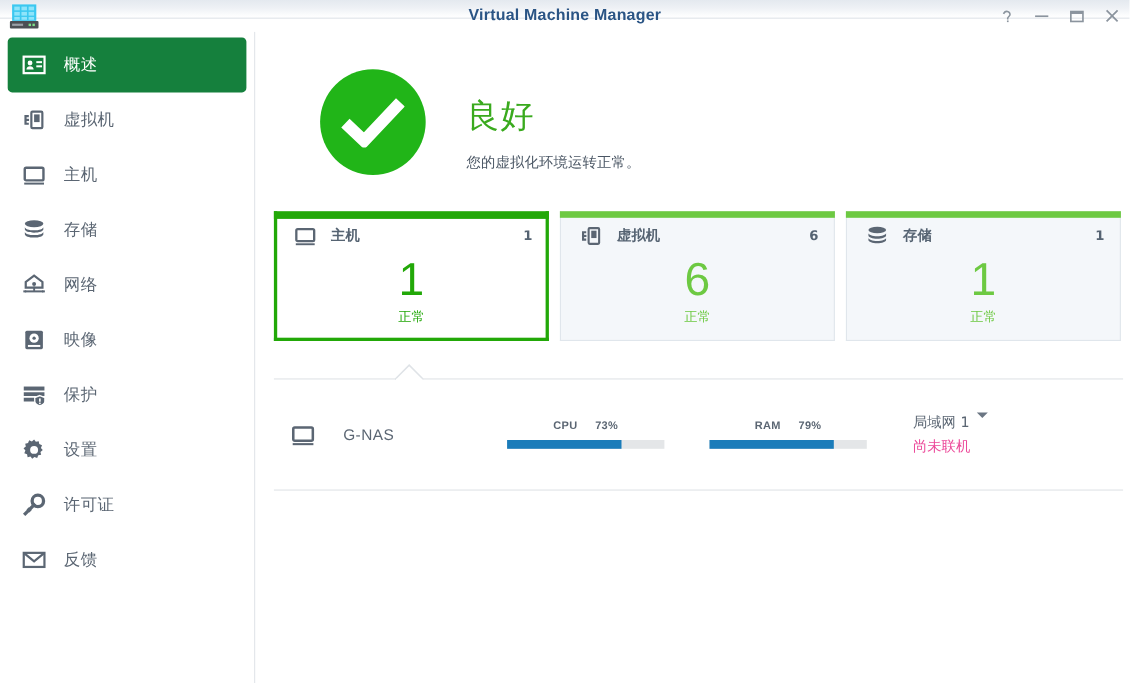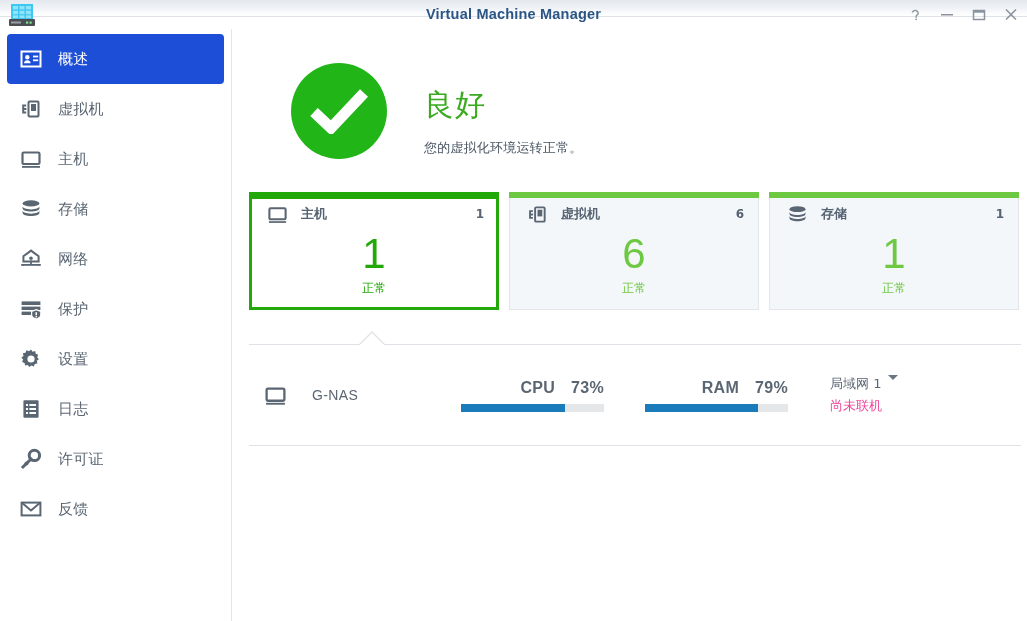--- a/index.html
+++ b/index.html
@@ -78,21 +78,21 @@
     display: flex;
     align-items: center;
     height: 50px;
     margin: 0 7px;
     padding-left: 11px;
     box-sizing: border-box;
     border-radius: 4px;
     color: #5b6673;
   }
   .nav-item.selected {
-    background: #1d4ed8;
+    background: #15803d;
     color: #ffffff;
   }
   .nav-icon {
     width: 26px; height: 26px;
     display: flex;
     align-items: center;
     justify-content: center;
     flex: 0 0 26px;
   }
   .nav-label {
@@ -270,23 +270,23 @@
     font-weight: normal;
     color: #5b6673;
     letter-spacing: 0.4px;
   }
   .meter {
     width: 143px;
     margin-left: 9px;
   }
   .meter-head {
     display: flex;
-    justify-content: flex-end;
+    justify-content: center;
     align-items: baseline;
-    font-size: 16px;
+    font-size: 10px;
     font-weight: bold;
     color: #5b6673;
     margin-bottom: 7px;
     letter-spacing: 0.3px;
     gap: 16px;
   }
   .meter-track {
     position: relative;
     width: 143px;
     height: 8px;
@@ -429,20 +429,31 @@
             <circle cx="11" cy="10.2" r="1.8" fill="#5b6673"></circle>
             <rect x="10.2" y="12.5" width="1.7" height="4" fill="#5b6673"></rect>
             <rect x="2.6" y="16" width="16.8" height="1.8" fill="#5b6673"></rect>
             <rect x="1.2" y="16" width="2.6" height="1.8" fill="#5b6673"></rect>
             <rect x="18.2" y="16" width="2.6" height="1.8" fill="#5b6673"></rect>
           </svg>
       </span>
       <span class="nav-label">网络</span>
     </div>
 
+    <div class="nav-item">
+      <span class="nav-icon">
+        <svg width="22" height="22" viewBox="0 0 22 22">
+            <rect x="3" y="2.6" width="16" height="16.8" rx="1.4" fill="#5b6673"></rect>
+            <circle cx="11" cy="9.4" r="4.2" fill="#ffffff"></circle>
+            <circle cx="11" cy="9.4" r="1.5" fill="#5b6673"></circle>
+            <rect x="5.4" y="15.6" width="11.2" height="1.8" fill="#ffffff"></rect>
+          </svg>
+      </span>
+      <span class="nav-label">映像</span>
+    </div>
 
     <div class="nav-item">
       <span class="nav-icon">
         <svg width="22" height="22" viewBox="0 0 22 22">
             <rect x="1.6" y="3.4" width="18.8" height="3.6" fill="#5b6673"></rect>
             <rect x="1.6" y="8.6" width="18.8" height="3.4" fill="#5b6673"></rect>
             <rect x="1.6" y="13.6" width="11" height="3.4" fill="#5b6673"></rect>
             <path d="M16.2 11.6l4.6 1.8v3.3c0 2-2.3 3.6-4.6 4.3-2.3-.7-4.6-2.3-4.6-4.3v-3.3z" fill="#5b6673" stroke="#ffffff" stroke-width="1.2"></path>
             <rect x="15.5" y="14.2" width="1.5" height="3" fill="#ffffff"></rect>
             <rect x="15.5" y="18" width="1.5" height="1.4" fill="#ffffff"></rect>
@@ -454,34 +465,20 @@
     <div class="nav-item">
       <span class="nav-icon">
         <svg width="22" height="22" viewBox="0 0 22 22">
             <path d="M11 1.6l1.6 2.1 2.6-.6.5 2.6 2.5 1-1 2.5 1.7 2-2.1 1.6.6 2.6-2.6.5-1 2.5-2.5-1-2 1.7-1.6-2.1-2.6.6-.5-2.6-2.5-1 1-2.5-1.7-2 2.1-1.6-.6-2.6 2.6-.5 1-2.5 2.5 1z" fill="#5b6673"></path>
             <circle cx="11" cy="11" r="3.6" fill="#ffffff"></circle>
           </svg>
       </span>
       <span class="nav-label">设置</span>
     </div>
 
-    <div class="nav-item">
-      <span class="nav-icon">
-        <svg width="22" height="22" viewBox="0 0 22 22">
-            <rect x="3.4" y="2.2" width="15.2" height="17.6" rx="1.2" fill="#5b6673"></rect>
-            <rect x="6" y="6" width="2" height="2" fill="#ffffff"></rect>
-            <rect x="9.4" y="6" width="6.6" height="2" fill="#ffffff"></rect>
-            <rect x="6" y="10" width="2" height="2" fill="#ffffff"></rect>
-            <rect x="9.4" y="10" width="6.6" height="2" fill="#ffffff"></rect>
-            <rect x="6" y="14" width="2" height="2" fill="#ffffff"></rect>
-            <rect x="9.4" y="14" width="6.6" height="2" fill="#ffffff"></rect>
-          </svg>
-      </span>
-      <span class="nav-label">日志</span>
-    </div>
 
     <div class="nav-item">
       <span class="nav-icon">
         <svg width="22" height="22" viewBox="0 0 22 22">
             <circle cx="14.4" cy="7.4" r="5.2" fill="none" stroke="#5b6673" stroke-width="3"></circle>
             <path d="M11 11 3 19" stroke="#5b6673" stroke-width="3" stroke-linecap="square"></path>
             <path d="M5.2 14.2l2.6 2.6" stroke="#5b6673" stroke-width="3"></path>
           </svg>
       </span>
       <span class="nav-label">许可证</span>

